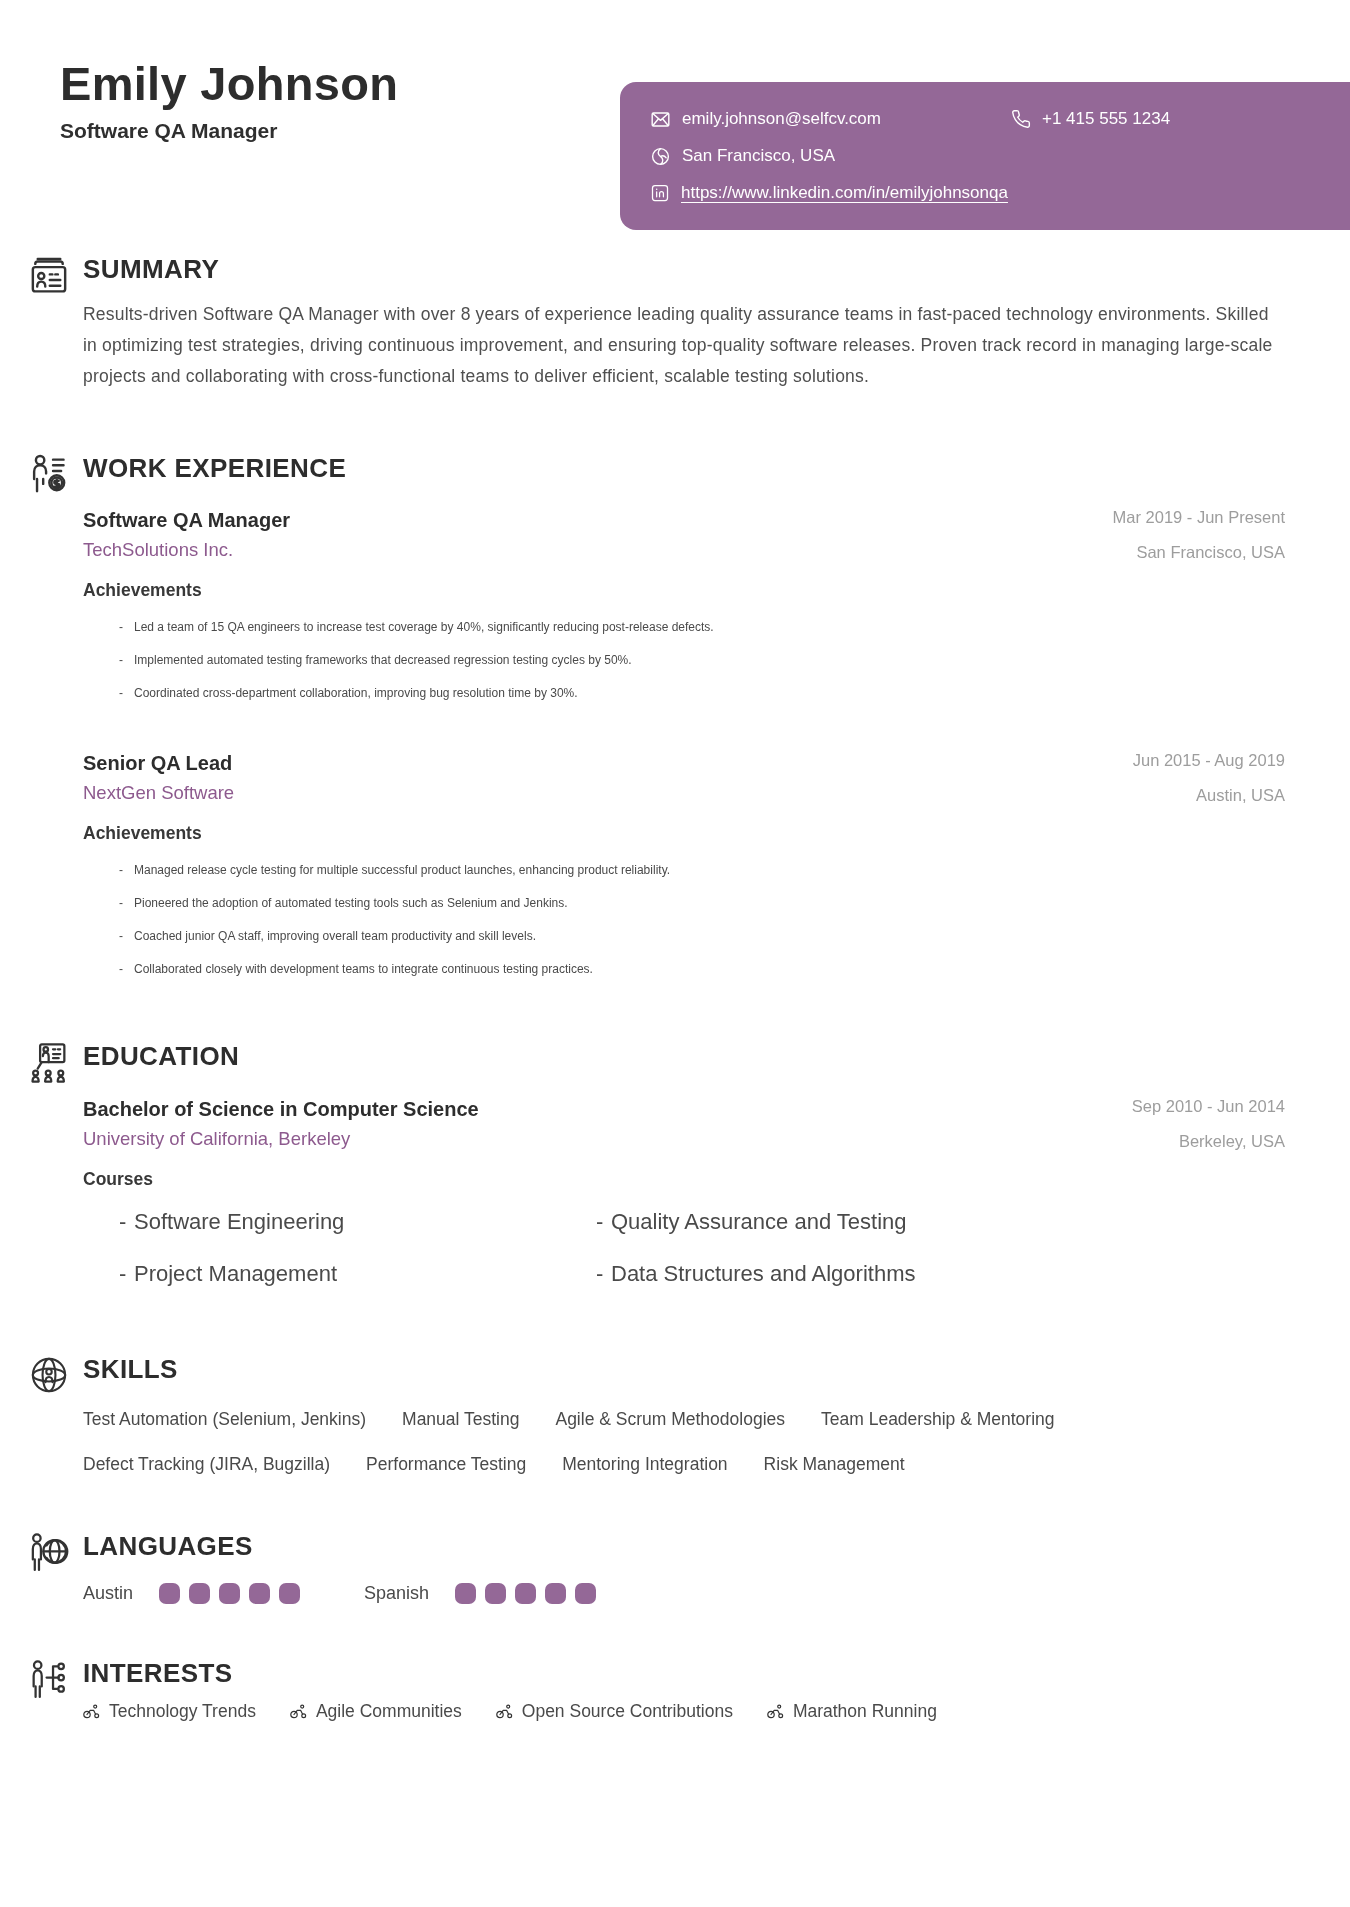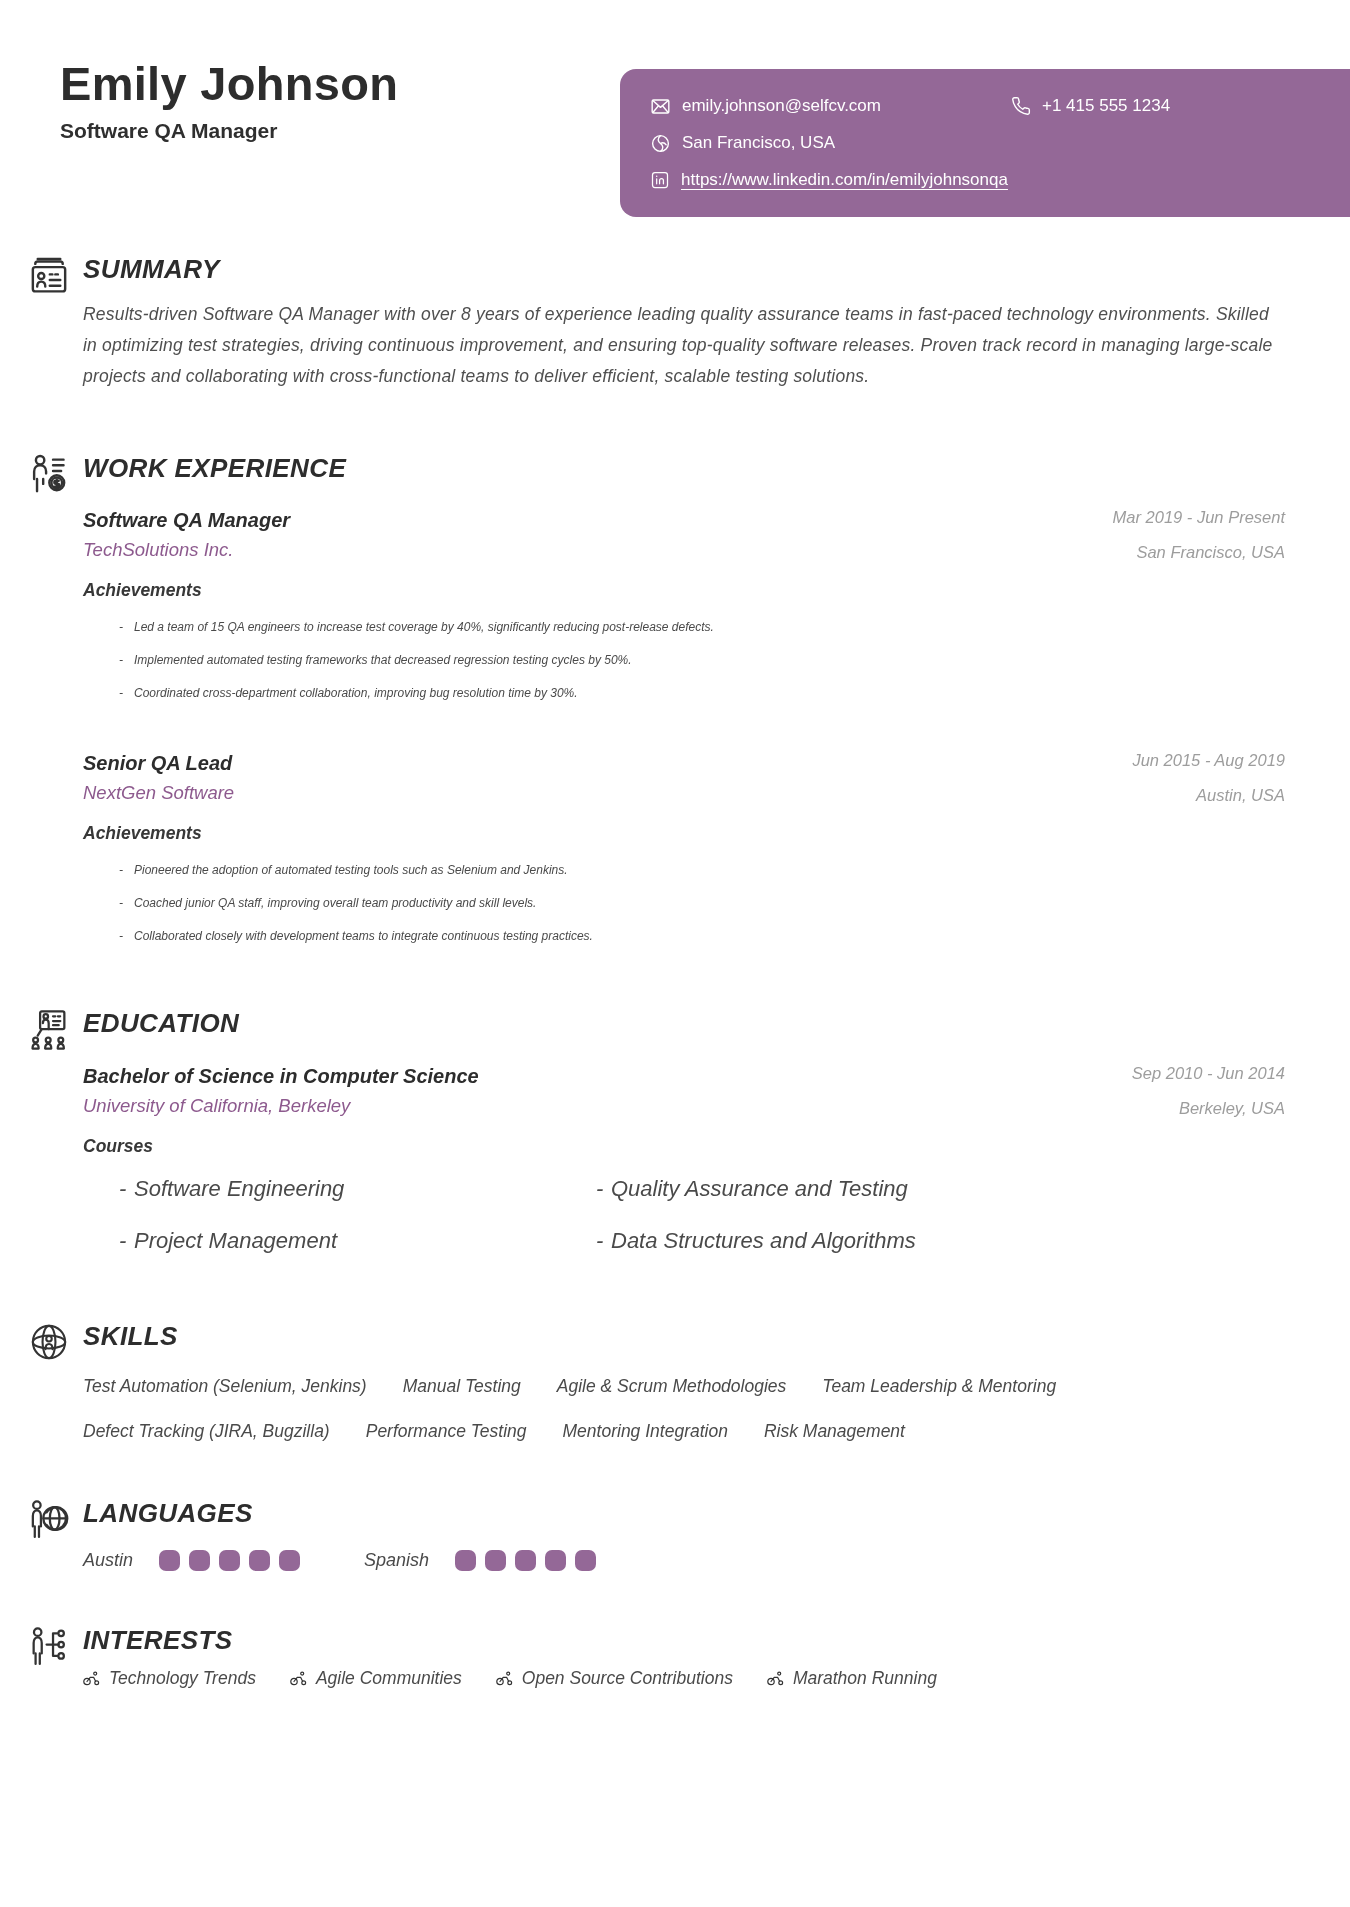--- a/index.html
+++ b/index.html
@@ -11,34 +11,34 @@
   body{
     width:1350px;height:1907px;background:#fff;position:relative;overflow:hidden;
     font-family:"Liberation Sans","DejaVu Sans",sans-serif;color:var(--body);
   }
   .page{padding:58px 65px 0 28px;}
   
   .header{margin-left:32px;}
   .name{margin:0;font-size:47px;line-height:1.1;font-weight:800;color:var(--heading);letter-spacing:.3px;}
   .role{margin-top:9px;font-size:21px;font-weight:700;color:#2f2f2f;}
   .contact-card{
-    position:absolute;top:69px;left:620px;right:0;background:var(--accent-bg);
+    position:absolute;top:82px;left:620px;right:0;background:var(--accent-bg);
     border-radius:16px 0 0 16px;color:#fff;padding:25px 30px 25px 30px;
     display:flex;flex-direction:column;gap:13px;font-size:17px;line-height:24px;
   }
   .c-row{display:flex;align-items:center;}
   .c-row1{gap:130px;}
   .c-item{display:flex;align-items:center;gap:11px;}
   .c-item svg{flex:none;display:block;}
   .linkedin-link{color:#fff;text-decoration:underline;text-underline-offset:4px;}
   
   .section{display:flex;align-items:flex-start;}
   .rail{width:55px;flex:none;padding-top:0;}
   .rail svg{display:block;margin-top:-2px;}
-  .content{flex:1;min-width:0;font-style:italic;}
+  .content{flex:1;min-width:0;}
   h2.sec-h{margin:0;font-size:26px;font-weight:700;color:var(--heading);letter-spacing:.4px;line-height:1.15;}
   .sec-summary{margin-top:112px;}
   .sec-work{margin-top:62px;}
   .sec-education{margin-top:56px;}
   .sec-skills{margin-top:66px;}
   .sec-languages{margin-top:52px;}
   .sec-interests{margin-top:55px;}
   .summary-text{margin:14px 0 0 0;font-size:17.5px;line-height:31px;letter-spacing:.2px;color:var(--body);}
   
   .job{margin-top:24px;}
@@ -185,20 +185,21 @@
                 <div class="entry-org">NextGen Software</div>
               </div>
               <div class="entry-right">
                 <div class="entry-dates">Jun 2015 - Aug 2019</div>
                 <div class="entry-loc">Austin, USA</div>
               </div>
             </div>
             <div class="sub-label">Achievements</div>
             <ul class="dash-list">
 
+                <li>Managed release cycle testing for multiple successful product launches, enhancing product reliability.</li>
 
                 <li>Pioneered the adoption of automated testing tools such as Selenium and Jenkins.</li>
 
                 <li>Coached junior QA staff, improving overall team productivity and skill levels.</li>
 
                 <li>Collaborated closely with development teams to integrate continuous testing practices.</li>
               </ul>
           </article>
         </div>
     </div>

